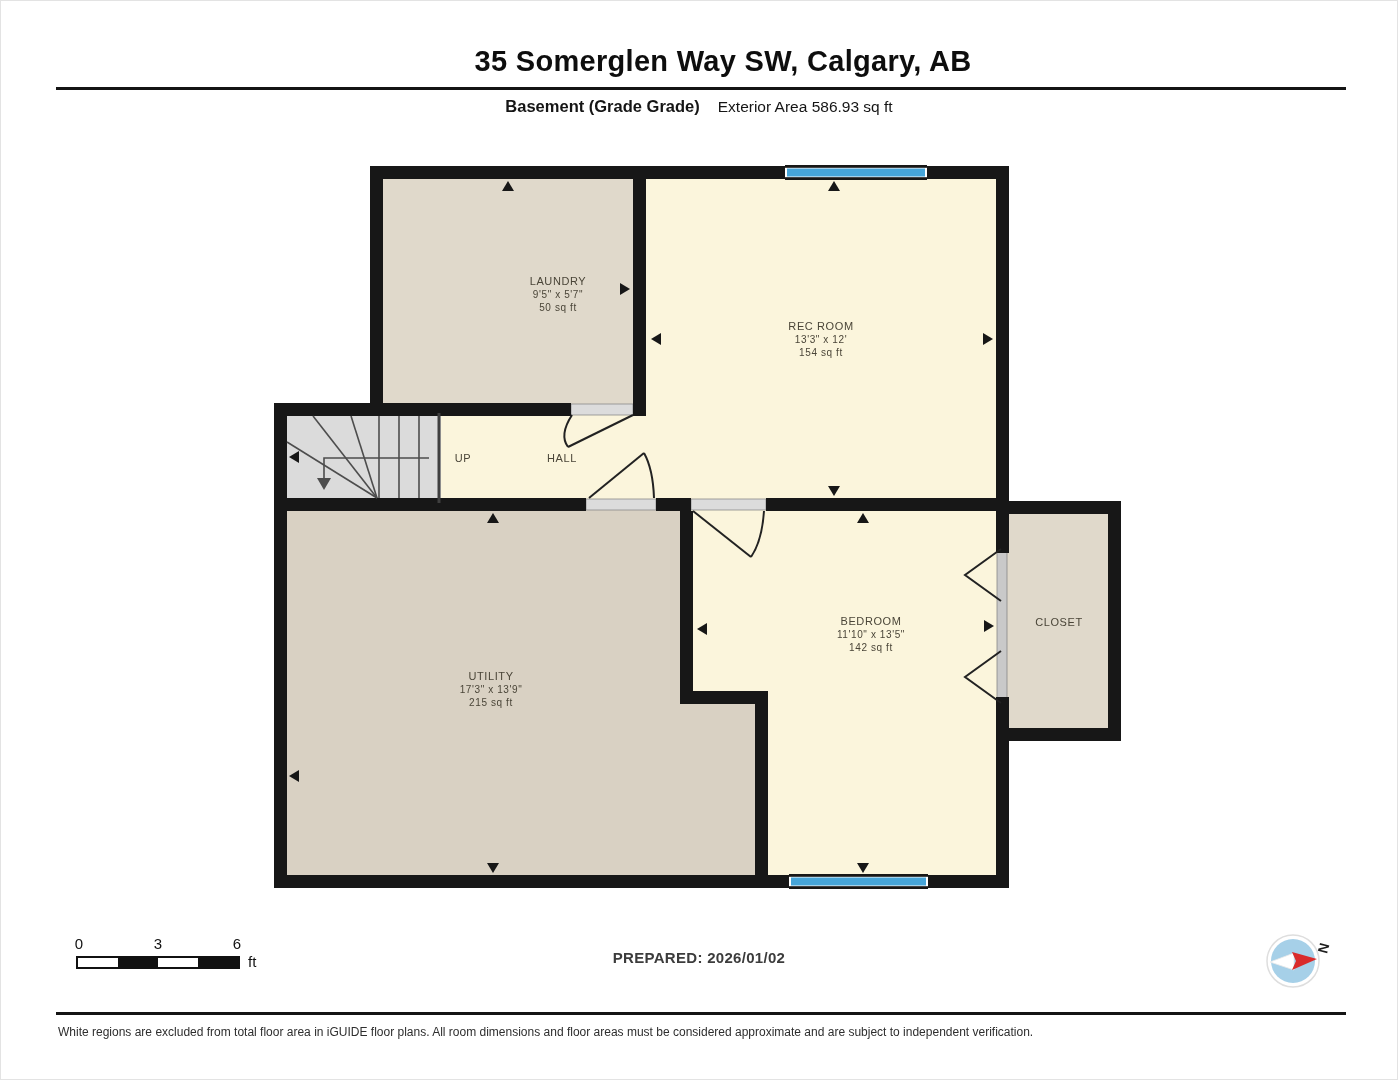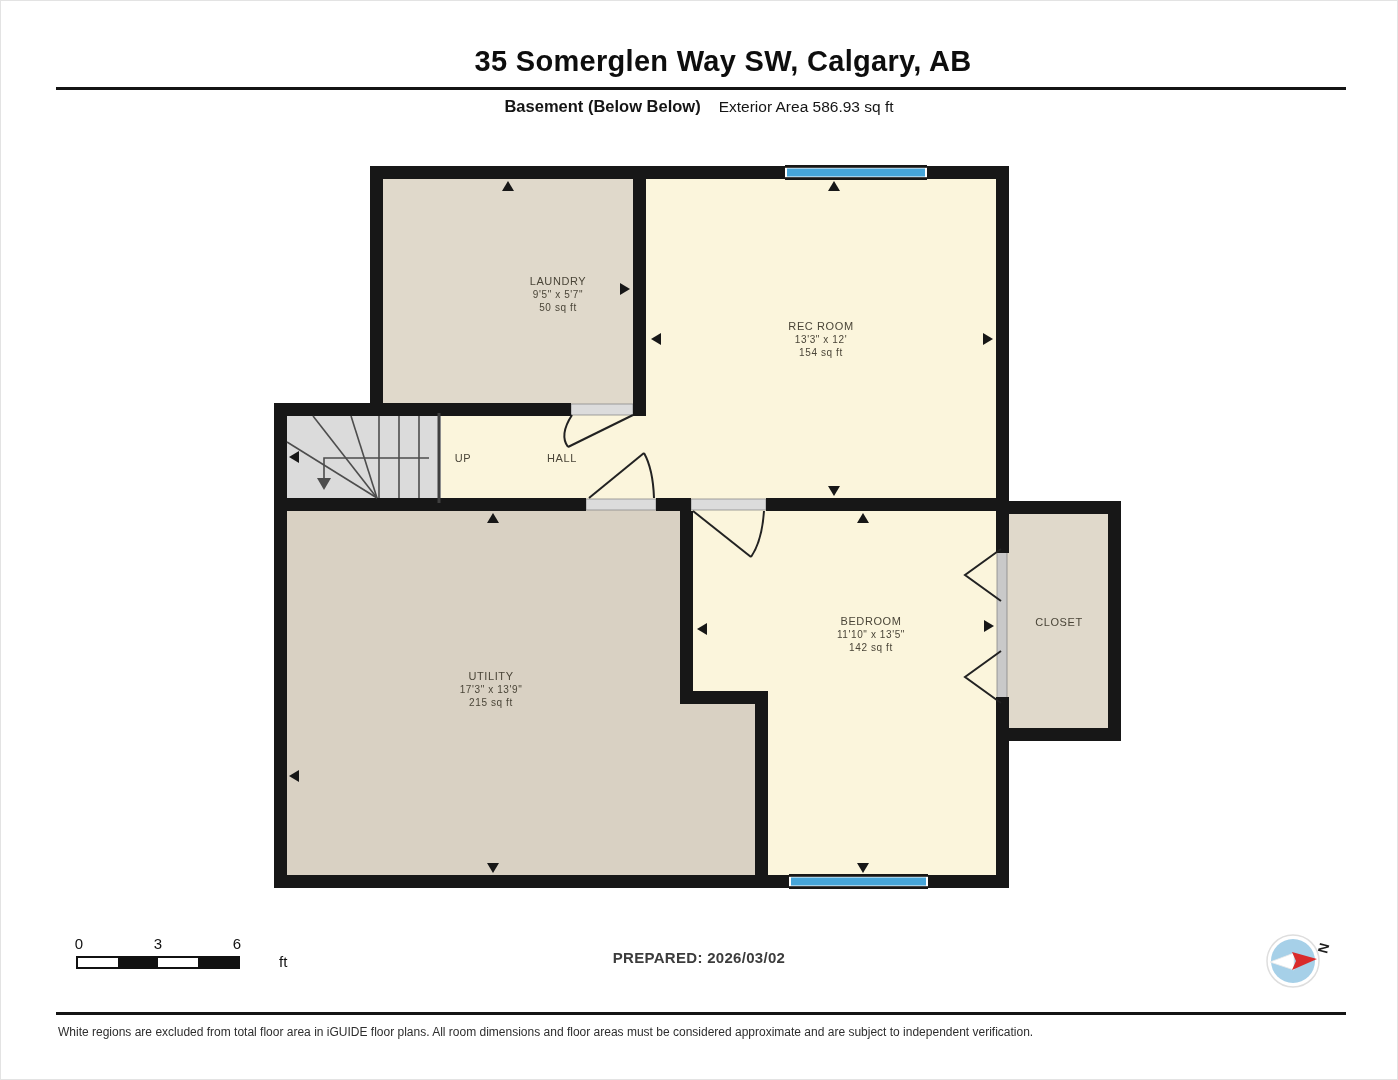--- a/index.html
+++ b/index.html
@@ -30,38 +30,38 @@
   .door-line{stroke:#222222;stroke-width:2;fill:none;}
   .lintel{fill:#dcdcdc;stroke:#8a8a8a;stroke-width:.8;}
   .scalebar{position:absolute;left:75px;top:934px;width:200px;height:40px;}
   .scalebar .tick{position:absolute;top:0;font-size:15px;color:#111;transform:translateX(-50%);}
   .scalebar .bar{
     position:absolute;left:0;top:21px;width:160px;height:9px;
     border:2px solid #111;display:flex;
   }
   .scalebar .seg{flex:1 0 25%;}
   .seg.w{background:#ffffff;} .seg.b{background:#111111;}
-  .scalebar .unit{position:absolute;left:172px;top:18px;font-size:15px;color:#111;margin-left:31px;}
+  .scalebar .unit{position:absolute;left:172px;top:18px;font-size:15px;color:#111;}
   .prepared{
     position:absolute;left:0;right:0;top:948px;text-align:center;
     font-size:15px;font-weight:bold;color:#3c3c3c;letter-spacing:.3px;
   }
   .compass{position:absolute;left:1260px;top:928px;width:76px;height:62px;}
   .disclaimer{
     position:absolute;left:57px;top:1024px;right:40px;
     font-size:12px;color:#2e2e2e;
   }
 </style>
 </head>
 <body>
 
 <div class="title">35 Somerglen Way SW, Calgary, AB</div>
 <div class="rule rule-top"></div>
 <div class="subtitle">
-  <span class="floor">Basement (Below Below)</span>
+  <span class="floor">Basement (Grade Grade)</span>
   <span class="area">Exterior Area 586.93 sq ft</span>
 </div>
 
 <svg class="plan-svg" width="1398" height="1080" viewBox="0 0 1398 1080">
 
   <g stroke="none">
     <rect x="370" y="166" width="270" height="243" fill="#E0D9CB"></rect>
     <rect x="638" y="166" width="362" height="340" fill="#FBF5DC"></rect>
     <rect x="438" y="408" width="560" height="95" fill="#FBF5DC"></rect>
     <rect x="284" y="410" width="156" height="92" fill="#DBDBDB"></rect>
@@ -186,21 +186,21 @@
   <span class="tick" style="left:161px">6</span>
   <div class="bar">
     <div class="seg w"></div>
     <div class="seg b"></div>
     <div class="seg w"></div>
     <div class="seg b"></div>
   </div>
   <span class="unit">ft</span>
 </div>
 
-<div class="prepared">PREPARED: 2026/03/02</div>
+<div class="prepared">PREPARED: 2026/01/02</div>
 
 <div class="compass">
   <svg width="76" height="62" viewBox="0 0 76 62">
     <circle cx="32" cy="32" r="26" fill="#ffffff" stroke="#dedede" stroke-width="1.5"></circle>
     <circle cx="32" cy="32" r="22" fill="#a6d0e8"></circle>
     <polygon points="9,33 33,24 33,41" fill="#ffffff" stroke="#e8e8e8" stroke-width="0.8"></polygon>
     <polygon points="56,30 31,23 35,32 31,41" fill="#d92b2b"></polygon>
     <text x="63" y="18" font-size="14" font-weight="bold" fill="#1c1c1c" transform="rotate(105 63 14)">N</text>
   </svg>
 </div>

